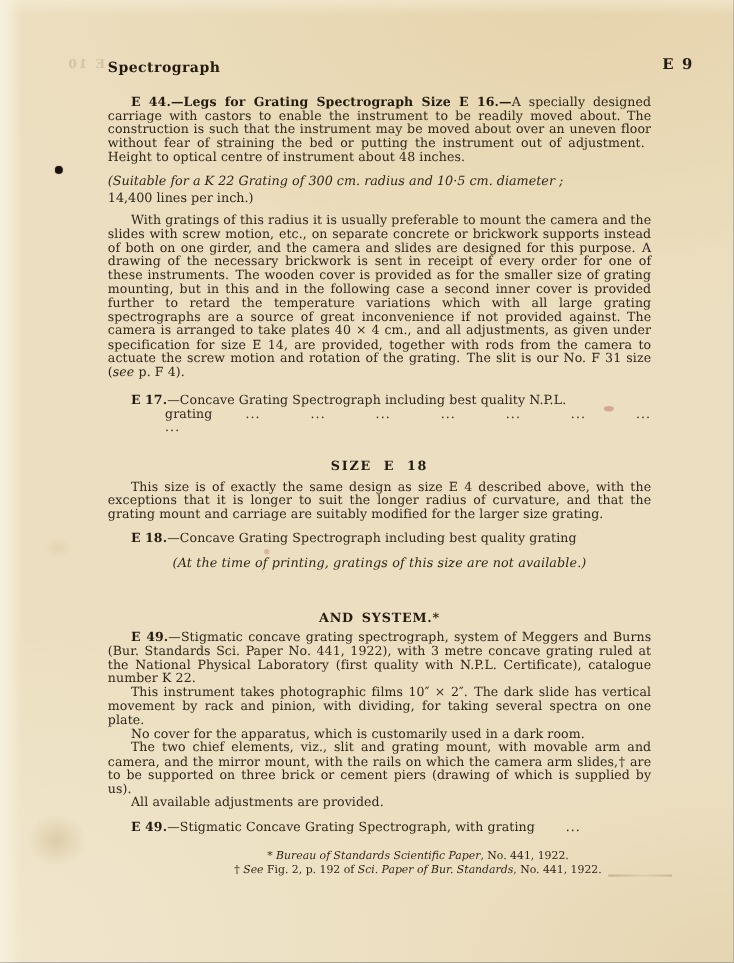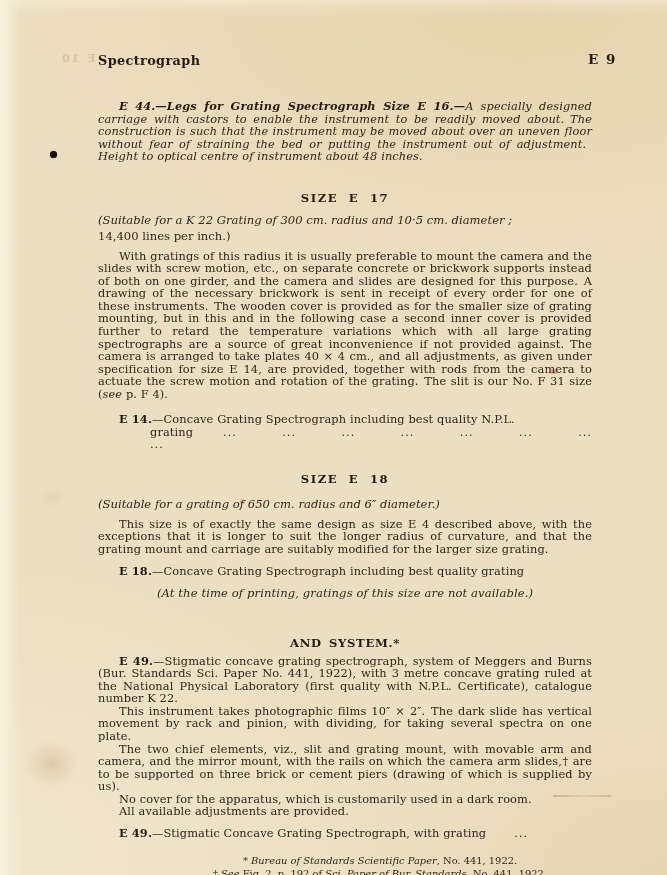--- a/index.html
+++ b/index.html
@@ -18,26 +18,26 @@
       #ecdfc1;
   }
   .content{position:absolute;left:98px;top:0;width:494px;}
   p{margin:0;text-align:justify;font-size:11.4px;line-height:12.55px;letter-spacing:.1px;}
   .indent{text-indent:21px;}
   b,.bold{font-weight:bold;color:#241b10;}
   i{font-style:italic;}
 
   .running-head{margin-top:50px;height:14px;}
   .running-title{font-weight:bold;font-size:12.8px;letter-spacing:.4px;color:#241b10;}
-  .page-number{position:absolute;right:50px;top:51px;font-weight:bold;font-size:13.5px;letter-spacing:1.5px;color:#241b10;}
+  .page-number{position:absolute;right:36px;top:51px;font-weight:bold;font-size:13.5px;letter-spacing:1.5px;color:#241b10;}
 
   .ghost{position:absolute;left:60px;top:52px;font-weight:bold;font-size:11px;
          color:rgba(125,104,62,.22);transform:scaleX(-1);filter:blur(.6px);letter-spacing:2px;}
 
-  .p-e44{margin-top:36px;font-style:italic;}
+  .p-e44{margin-top:22px;}
 
   .sec-title{margin-top:28px;text-align:center;font-weight:bold;font-size:11.6px;
              letter-spacing:1.6px;word-spacing:5px;color:#241b10;}
   .subtitle{margin-top:7px;text-align:left;line-height:16px;font-size:11.6px;}
   .body-after-sub{margin-top:6px;}
 
   .item{margin-top:13px;}
   .item-l2{margin-left:52px;}
   .leaders{margin-left:30px;word-spacing:34px;letter-spacing:1px;color:#3a3023;}
   .trail-dots{margin-left:28px;letter-spacing:1px;}
@@ -84,53 +84,49 @@
   <div class="scratch"></div>
 
   <div class="content">
 
     <div class="running-head">
       <span class="running-title">Spectrograph</span>
     </div>
 
     <p class="indent p-e44"><b>E 44.—Legs for Grating Spectrograph Size E 16.—</b><span>A specially designed carriage with castors to enable the instrument to be readily moved about. The construction is such that the instrument may be moved about over an uneven floor without fear of straining the bed or putting the instrument out of adjustment. Height to optical centre of instrument about 48 inches.</span></p>
 
-    <div class="sec-title">SIZE E 17</div>
     <div class="subtitle">
       <i>(Suitable for a K 22 Grating of 300 cm. radius and 10·5 cm. diameter ;</i><br>
       <span>14,400 lines per inch.)</span>
     </div>
 
     <p class="indent body-after-sub"><span>With gratings of this radius it is usually preferable to mount the camera and the slides with screw motion, etc., on separate concrete or brickwork supports instead of both on one girder, and the camera and slides are designed for this purpose. A drawing of the necessary brickwork is sent in receipt of every order for one of these instruments. The wooden cover is provided as for the smaller size of grating mounting, but in this and in the following case a second inner cover is provided further to retard the temperature variations which with all large grating spectrographs are a source of great inconvenience if not provided against. The camera is arranged to take plates 40 × 4 cm., and all adjustments, as given under specification for size E 14, are provided, together with rods from the camera to actuate the screw motion and rotation of the grating. The slit is our No. F 31 size (</span><i>see</i><span> p. F 4).</span></p>
 
     <div class="item">
-      <p class="indent"><b>E 14.</b><span>—Concave Grating Spectrograph including best quality N.P.L.</span></p>
+      <p class="indent"><b>E 17.</b><span>—Concave Grating Spectrograph including best quality N.P.L.</span></p>
       <p class="item-l2"><span>grating</span><span class="leaders">... ... ... ... ... ... ... ...</span></p>
     </div>
 
     <div class="sec-title sec-title-e18">SIZE E 18</div>
-    <div class="subtitle sub-e18">
-      <i>(Suitable for a grating of 650 cm. radius and 6″ diameter.)</i>
-    </div>
 
     <p class="indent body-after-sub">This size is of exactly the same design as size E 4 described above, with the exceptions that it is longer to suit the longer radius of curvature, and that the grating mount and carriage are suitably modified for the larger size grating.</p>
 
     <p class="indent item-e18"><b>E 18.</b><span>—Concave Grating Spectrograph including best quality grating</span></p>
 
     <p class="note">(At the time of printing, gratings of this size are not available.)</p>
 
     <div class="h-e49">
       <br>
       <span>AND SYSTEM.*</span>
     </div>
 
     <p class="indent p-e49-1"><b>E 49.</b><span>—Stigmatic concave grating spectrograph, system of Meggers and Burns (Bur. Standards Sci. Paper No. 441, 1922), with 3 metre concave grating ruled at the National Physical Laboratory (first quality with N.P.L. Certificate), catalogue number K 22.</span></p>
     <p class="indent">This instrument takes photographic films 10″ × 2″. The dark slide has vertical movement by rack and pinion, with dividing, for taking several spectra on one plate.</p>
+    <p class="indent">No cover for the apparatus, which is customarily used in a dark room.</p>
     <p class="indent">The two chief elements, viz., slit and grating mount, with movable arm and camera, and the mirror mount, with the rails on which the camera arm slides,† are to be supported on three brick or cement piers (drawing of which is supplied by us).</p>
-    <p class="indent">No cover for the apparatus, which is customarily used in a dark room.</p>
     <p class="indent">All available adjustments are provided.</p>
 
     <p class="indent item-e49"><b>E 49.</b><span>—Stigmatic Concave Grating Spectrograph, with grating</span><span class="trail-dots">...</span></p>
 
     <div class="footnotes">
       <div><span>* </span><i>Bureau of Standards Scientific Paper</i><span>, No. 441, 1922.</span></div>
       <div><span>† </span><i>See</i><span> Fig. 2, p. 192 of </span><i>Sci. Paper of Bur. Standards</i><span>, No. 441, 1922.</span></div>
     </div>
 
   </div>

